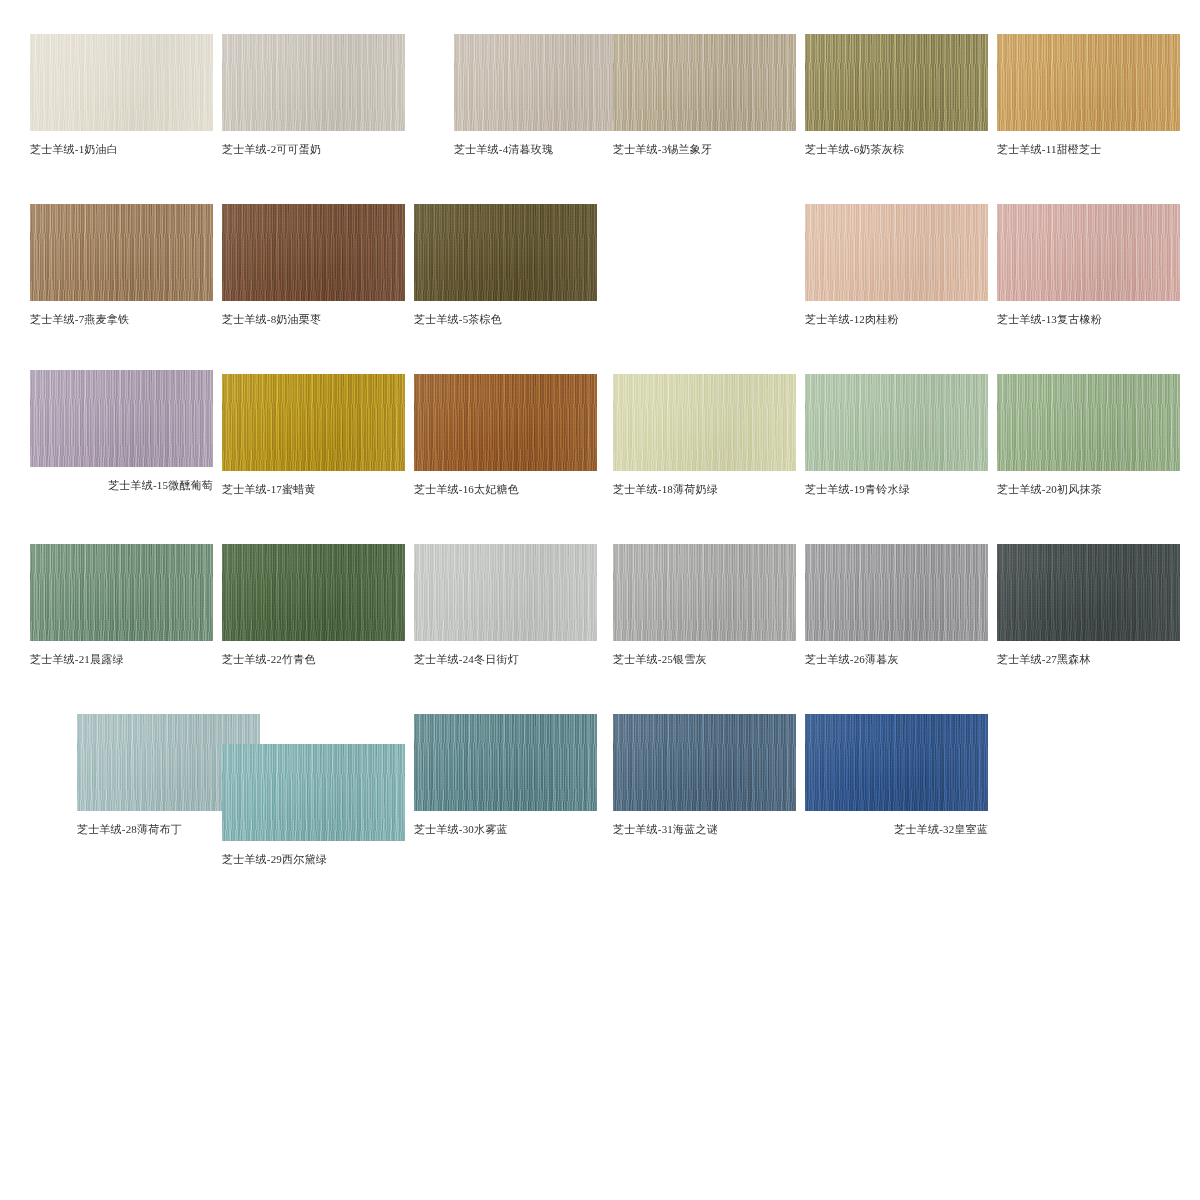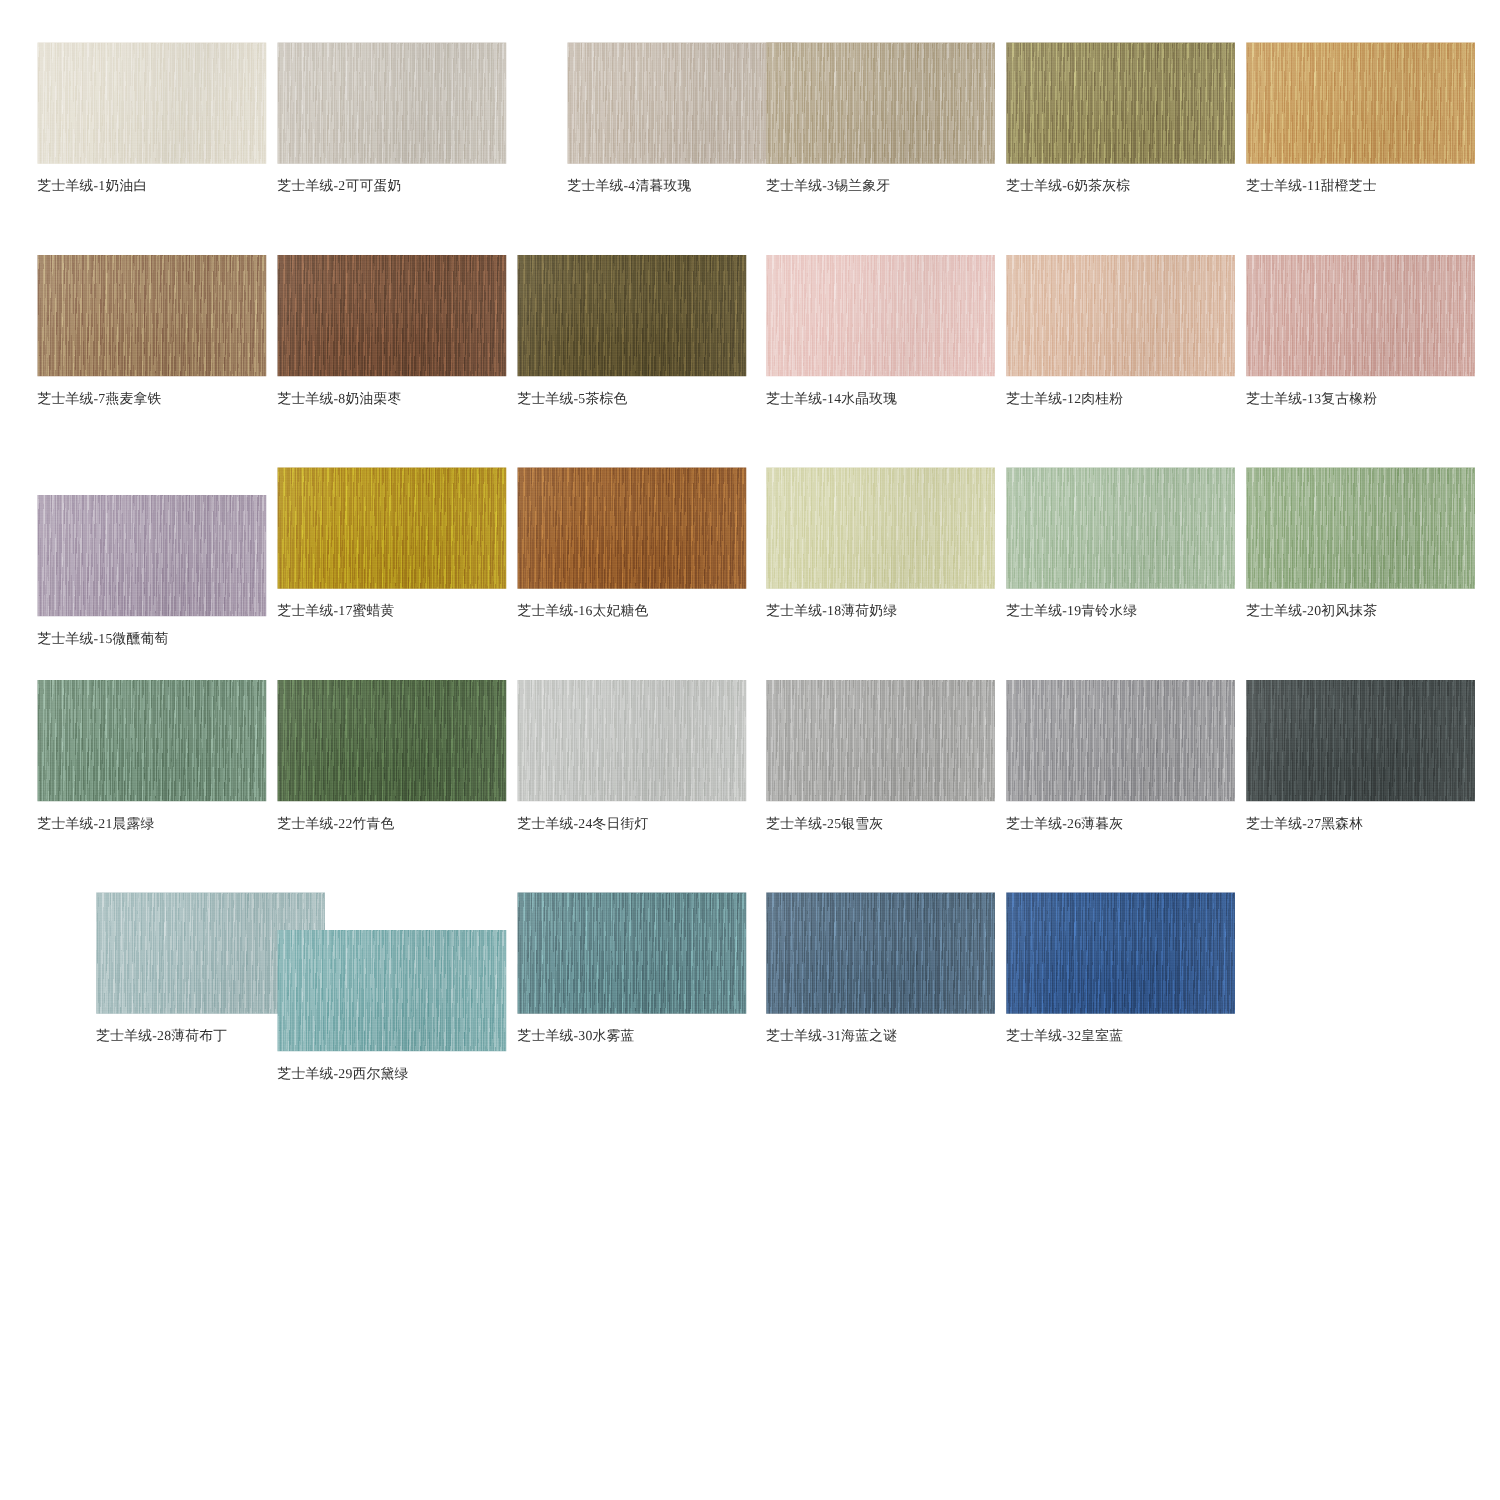--- a/index.html
+++ b/index.html
@@ -142,45 +142,37 @@
       <div class="label">芝士羊绒-8奶油栗枣</div>
     </div>
     <div class="swatch-cell" style="left: 414px; top: 204px;">
       <div class="chip" style="width: 183px; height: 97px; background-color: rgb(92, 81, 47);">
         <div class="tex"></div>
         <div class="grain"></div>
         <div class="sheen"></div>
       </div>
       <div class="label">芝士羊绒-5茶棕色</div>
     </div>
-    <div class="swatch-cell" style="left: 613px; top: 204px;">
-      <div class="chip" style="width: 183px; height: 97px; background-color: rgb(233, 199, 194);">
-        <div class="tex"></div>
-        <div class="grain"></div>
-        <div class="sheen"></div>
-      </div>
-      <div class="label">芝士羊绒-14水晶玫瑰</div>
-    </div>
     <div class="swatch-cell" style="left: 805px; top: 204px;">
       <div class="chip" style="width: 183px; height: 97px; background-color: rgb(221, 187, 164);">
         <div class="tex"></div>
         <div class="grain"></div>
         <div class="sheen"></div>
       </div>
       <div class="label">芝士羊绒-12肉桂粉</div>
     </div>
     <div class="swatch-cell" style="left: 997px; top: 204px;">
       <div class="chip" style="width: 183px; height: 97px; background-color: rgb(210, 169, 161);">
         <div class="tex"></div>
         <div class="grain"></div>
         <div class="sheen"></div>
       </div>
       <div class="label">芝士羊绒-13复古橡粉</div>
     </div>
-    <div class="swatch-cell" style="left: 30px; top: 396px;">
+    <div class="swatch-cell" style="left: 30px; top: 370px; text-align: right;">
       <div class="chip" style="width: 183px; height: 97px; background-color: rgb(169, 155, 174);">
         <div class="tex"></div>
         <div class="grain"></div>
         <div class="sheen"></div>
       </div>
       <div class="label">芝士羊绒-15微醺葡萄</div>
     </div>
     <div class="swatch-cell" style="left: 222px; top: 374px;">
       <div class="chip" style="width: 183px; height: 97px; background-color: rgb(176, 140, 29);">
         <div class="tex"></div>
@@ -294,21 +286,21 @@
       <div class="label">芝士羊绒-30水雾蓝</div>
     </div>
     <div class="swatch-cell" style="left: 613px; top: 714px;">
       <div class="chip" style="width: 183px; height: 97px; background-color: rgb(77, 101, 121);">
         <div class="tex"></div>
         <div class="grain"></div>
         <div class="sheen"></div>
       </div>
       <div class="label">芝士羊绒-31海蓝之谜</div>
     </div>
-    <div class="swatch-cell" style="left: 805px; top: 714px;">
+    <div class="swatch-cell" style="left: 805px; top: 714px; text-align: right;">
       <div class="chip" style="width: 183px; height: 97px; background-color: rgb(47, 81, 131);">
         <div class="tex"></div>
         <div class="grain"></div>
         <div class="sheen"></div>
       </div>
       <div class="label">芝士羊绒-32皇室蓝</div>
     </div>
   </div>
 
 </body></html>

